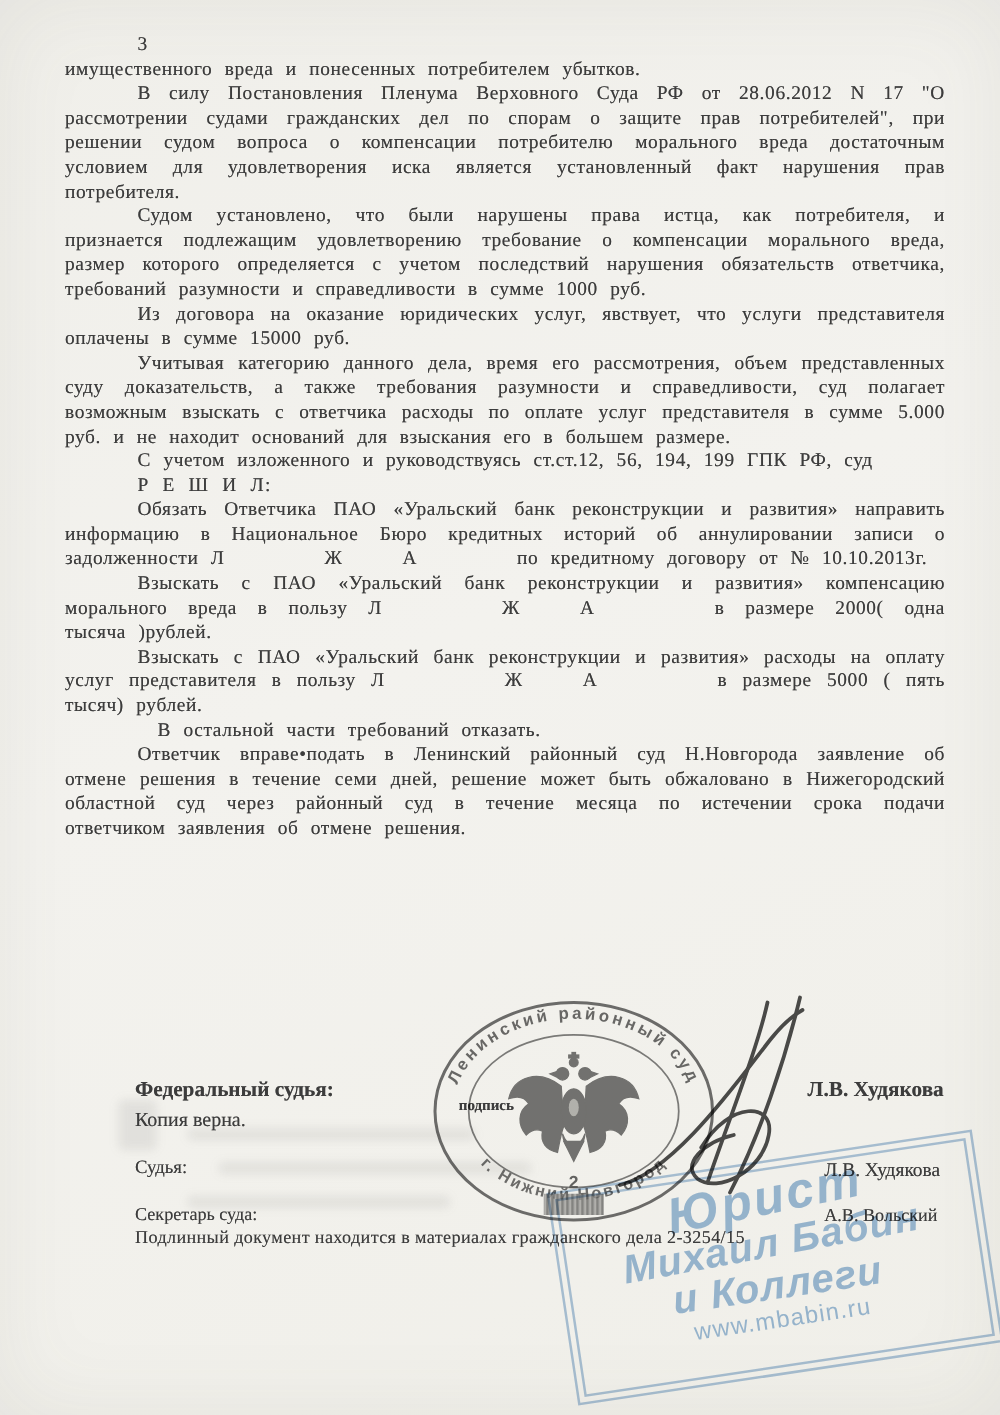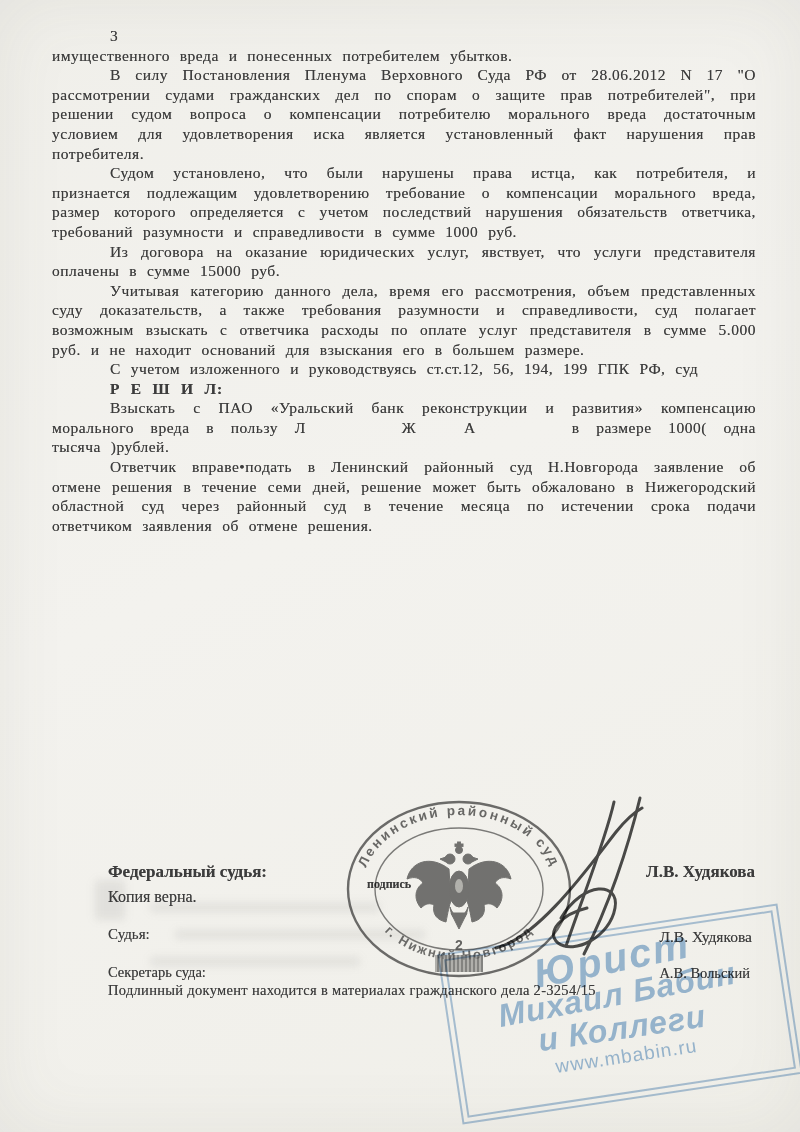--- a/index.html
+++ b/index.html
@@ -13,21 +13,21 @@
   .body-text{
     position:absolute;left:52px;top:26px;width:704px;
     font-size:15.5px;line-height:19.6px;
     letter-spacing:.5px;word-spacing:5.5px;
     text-shadow:0 0 .5px rgba(60,60,60,.65);
   }
   .page-num{text-align:center;margin:0 0 16px 0;}
   .body-text p{margin:0;text-align:justify;text-indent:58px;}
   .body-text p.no-indent{text-indent:0;}
   .body-text p.indent-lg{text-indent:74px;}
-  .res-heading{text-align:center;margin:10px 0 0 0;letter-spacing:1px;font-weight:bold;}
+  .res-heading{text-align:center;margin:10px 0 0 0;letter-spacing:1px;}
   
   .sig{position:absolute;text-shadow:0 0 .5px rgba(60,60,60,.6);}
   .b{font-weight:bold;}
   
   .smudge{position:absolute;background:rgba(110,110,110,.12);filter:blur(4px);border-radius:4px;}
   
   .stamp{
     position:absolute;left:341px;top:793px;width:236px;height:192px;
     mix-blend-mode:multiply;opacity:.93;filter:blur(.4px);
   }
@@ -61,21 +61,24 @@
 
   <div class="body-text">
     <p class="page-num">3</p>
     <p class="no-indent">имущественного вреда и понесенных потребителем убытков.</p>
     <p>В силу Постановления Пленума Верховного Суда РФ от 28.06.2012 N 17 "О рассмотрении судами гражданских дел по спорам о защите прав потребителей", при решении судом вопроса о компенсации потребителю морального вреда достаточным условием для удовлетворения иска является установленный факт нарушения прав потребителя.</p>
     <p>Судом установлено, что были нарушены права истца, как потребителя, и признается подлежащим удовлетворению требование о компенсации морального вреда, размер которого определяется с учетом последствий нарушения обязательств ответчика, требований разумности и справедливости в сумме 1000 руб.</p>
     <p>Из договора на оказание юридических услуг, явствует, что услуги представителя оплачены в сумме 15000 руб.</p>
     <p>Учитывая категорию данного дела, время его рассмотрения, объем представленных суду доказательств, а также требования разумности и справедливости, суд полагает возможным взыскать с ответчика расходы по оплате услуг представителя в сумме 5.000 руб. и не находит оснований для взыскания его в большем размере.</p>
     <p>С учетом изложенного и руководствуясь ст.ст.12, 56, 194, 199 ГПК РФ, суд</p>
     <p class="res-heading">Р Е Ш И Л:</p>
-    <p>Взыскать с ПАО «Уральский банк реконструкции и развития» компенсацию морального вреда в пользу Л      Ж   А      в размере 1000( одна тысяча )рублей.</p>
+    <p>Обязать Ответчика ПАО «Уральский банк реконструкции и развития» направить информацию в Национальное Бюро кредитных историй об аннулировании записи о задолженности Л     Ж   А     по кредитному договору от № 10.10.2013г.</p>
+    <p>Взыскать с ПАО «Уральский банк реконструкции и развития» компенсацию морального вреда в пользу Л      Ж   А      в размере 2000( одна тысяча )рублей.</p>
+    <p>Взыскать с ПАО «Уральский банк реконструкции и развития» расходы на оплату услуг представителя в пользу Л      Ж   А      в размере 5000 ( пять тысяч) рублей.</p>
+    <p class="indent-lg">В остальной части требований отказать.</p>
     <p>Ответчик вправе•подать в Ленинский районный суд Н.Новгорода заявление об отмене решения в течение семи дней, решение может быть обжаловано в Нижегородский областной суд через районный суд в течение месяца по истечении срока подачи ответчиком заявления об отмене решения.</p>
   </div>
 
   <div class="sig b" style="left:108px;top:862px;font-size:17px;">Федеральный судья:</div>
   <div class="sig b" style="left:330px;top:877px;font-size:12px;margin-left:37px;">подпись</div>
   <div class="sig b" style="right:45px;top:862px;font-size:17px;">Л.В. Худякова</div>
   <div class="sig" style="left:108px;top:888px;font-size:16px;">Копия верна.</div>
   <div class="sig" style="left:108px;top:926px;font-size:15px;">Судья:</div>
   <div class="sig" style="right:48px;top:928px;font-size:15.5px;">Л.В. Худякова</div>
   <div class="sig" style="left:108px;top:964px;font-size:14.5px;">Секретарь суда:</div>

